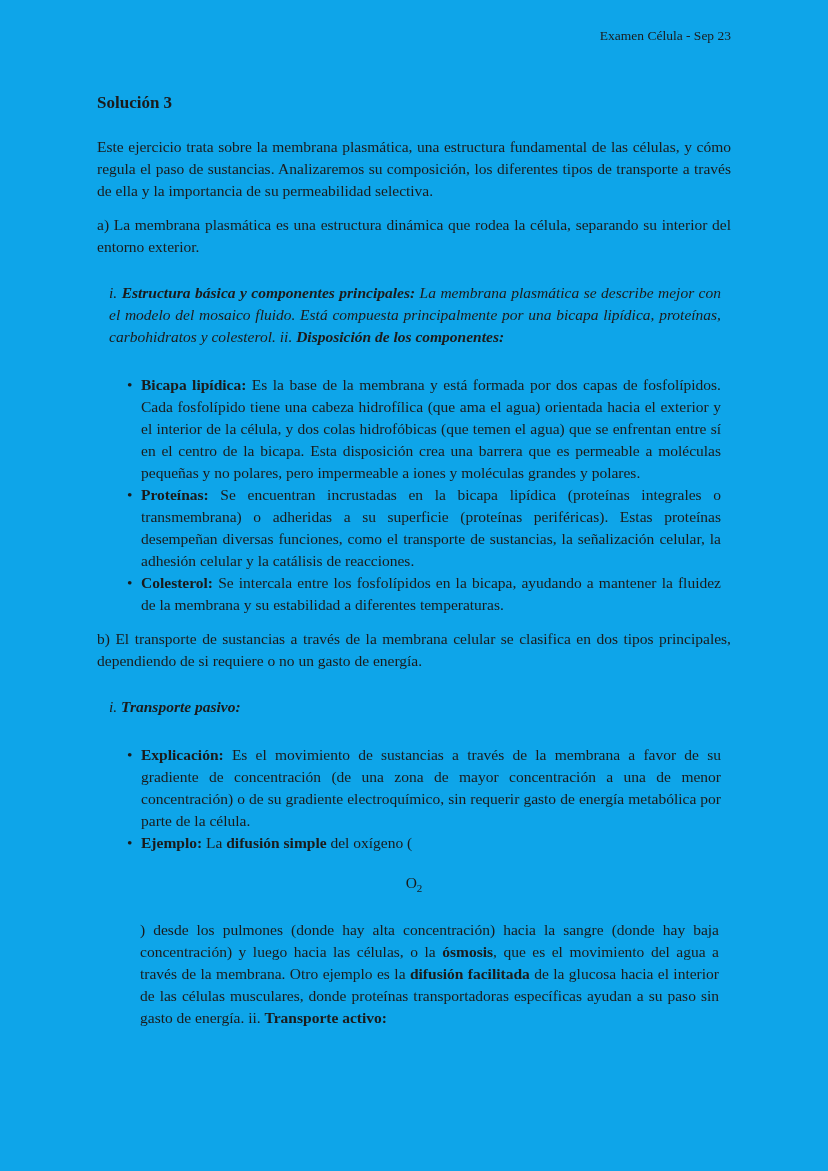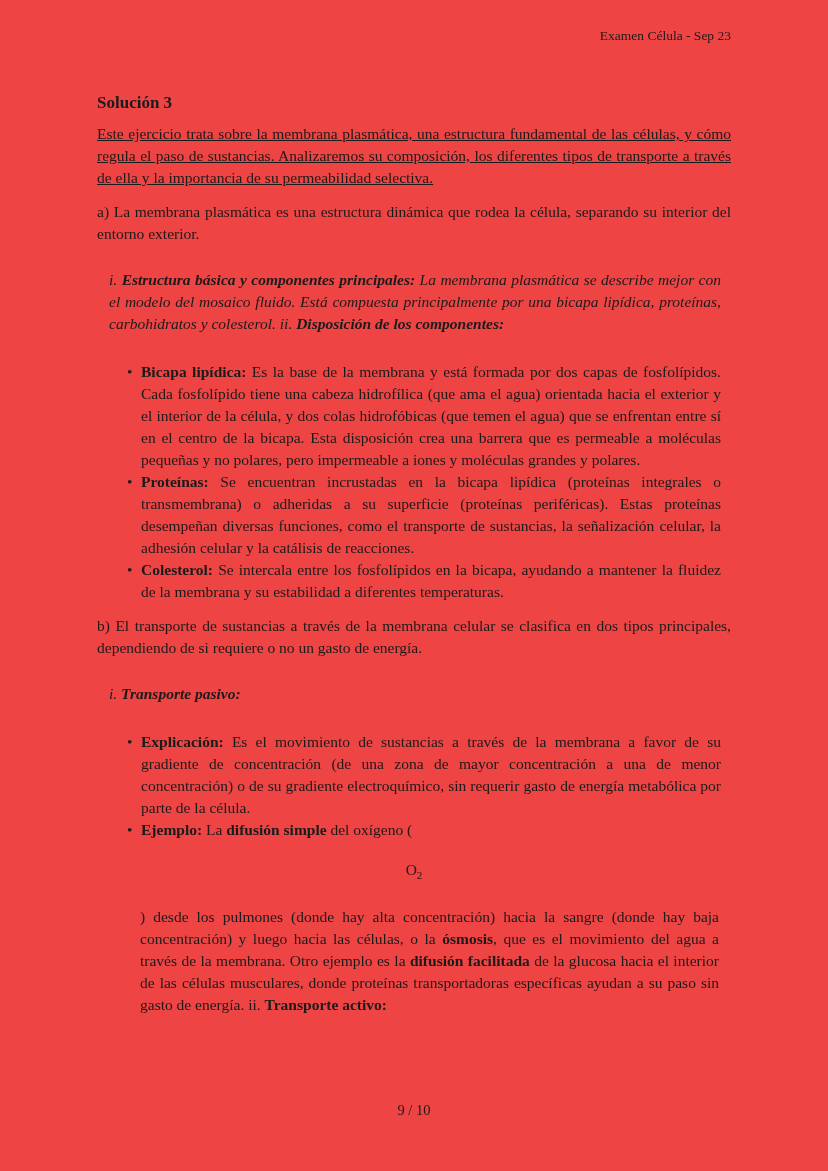--- a/index.html
+++ b/index.html
@@ -1,21 +1,21 @@
 <!DOCTYPE html>
 <html lang="es"><head>
 <meta charset="utf-8">
 <style>
   html, body { margin: 0; padding: 0; background: #e8e8e8; }
   .page {
     position: relative;
     width: 828px;
     height: 1171px;
     margin: 0 auto;
-    background: #ef4444;
+    background: #0ea5e9;
     color: #1b1b1b;
     font-family: "Liberation Serif", "DejaVu Serif", serif;
     font-size: 15.5px;
     line-height: 22px;
     box-sizing: border-box;
     padding: 0 97px;
     overflow: hidden;
   }
   .header {
     padding-top: 28px;
@@ -23,21 +23,21 @@
     font-size: 13.5px;
     line-height: 16px;
   }
   h1.title {
     margin: 46px 0 0 0;
     font-size: 17px;
     line-height: 26px;
     font-weight: bold;
   }
   p.body { margin: 12px 0 0 0; text-align: justify; }
-  p.intro { margin-top: 7px; text-decoration: underline; }
+  p.intro { margin-top: 20px; }
   .indent-block {
     margin: 24px 10px 0 12px;
     text-align: justify;
     font-style: italic;
   }
   ul.doc-list {
     list-style: none;
     margin: 26px 10px 0 12px;
     padding: 0 0 0 18px;
   }
@@ -100,15 +100,14 @@
 
   <ul class="doc-list">
     <li><b>Explicación:</b><span> Es el movimiento de sustancias a través de la membrana a favor de su gradiente de concentración (de una zona de mayor concentración a una de menor concentración) o de su gradiente electroquímico, sin requerir gasto de energía metabólica por parte de la célula.</span></li>
     <li><b>Ejemplo:</b><span> La </span><b>difusión simple</b><span> del oxígeno (</span></li>
   </ul>
 
   <div class="formula"><span>O</span><sub>2</sub></div>
 
   <div class="continuation"><span>) desde los pulmones (donde hay alta concentración) hacia la sangre (donde hay baja concentración) y luego hacia las células, o la </span><b>ósmosis</b><span>, que es el movimiento del agua a través de la membrana. Otro ejemplo es la </span><b>difusión facilitada</b><span> de la glucosa hacia el interior de las células musculares, donde proteínas transportadoras específicas ayudan a su paso sin gasto de energía. ii. </span><b>Transporte activo:</b></div>
 
-  <div class="footer">9 / 10</div>
 
 </div>
 
 </body></html>

